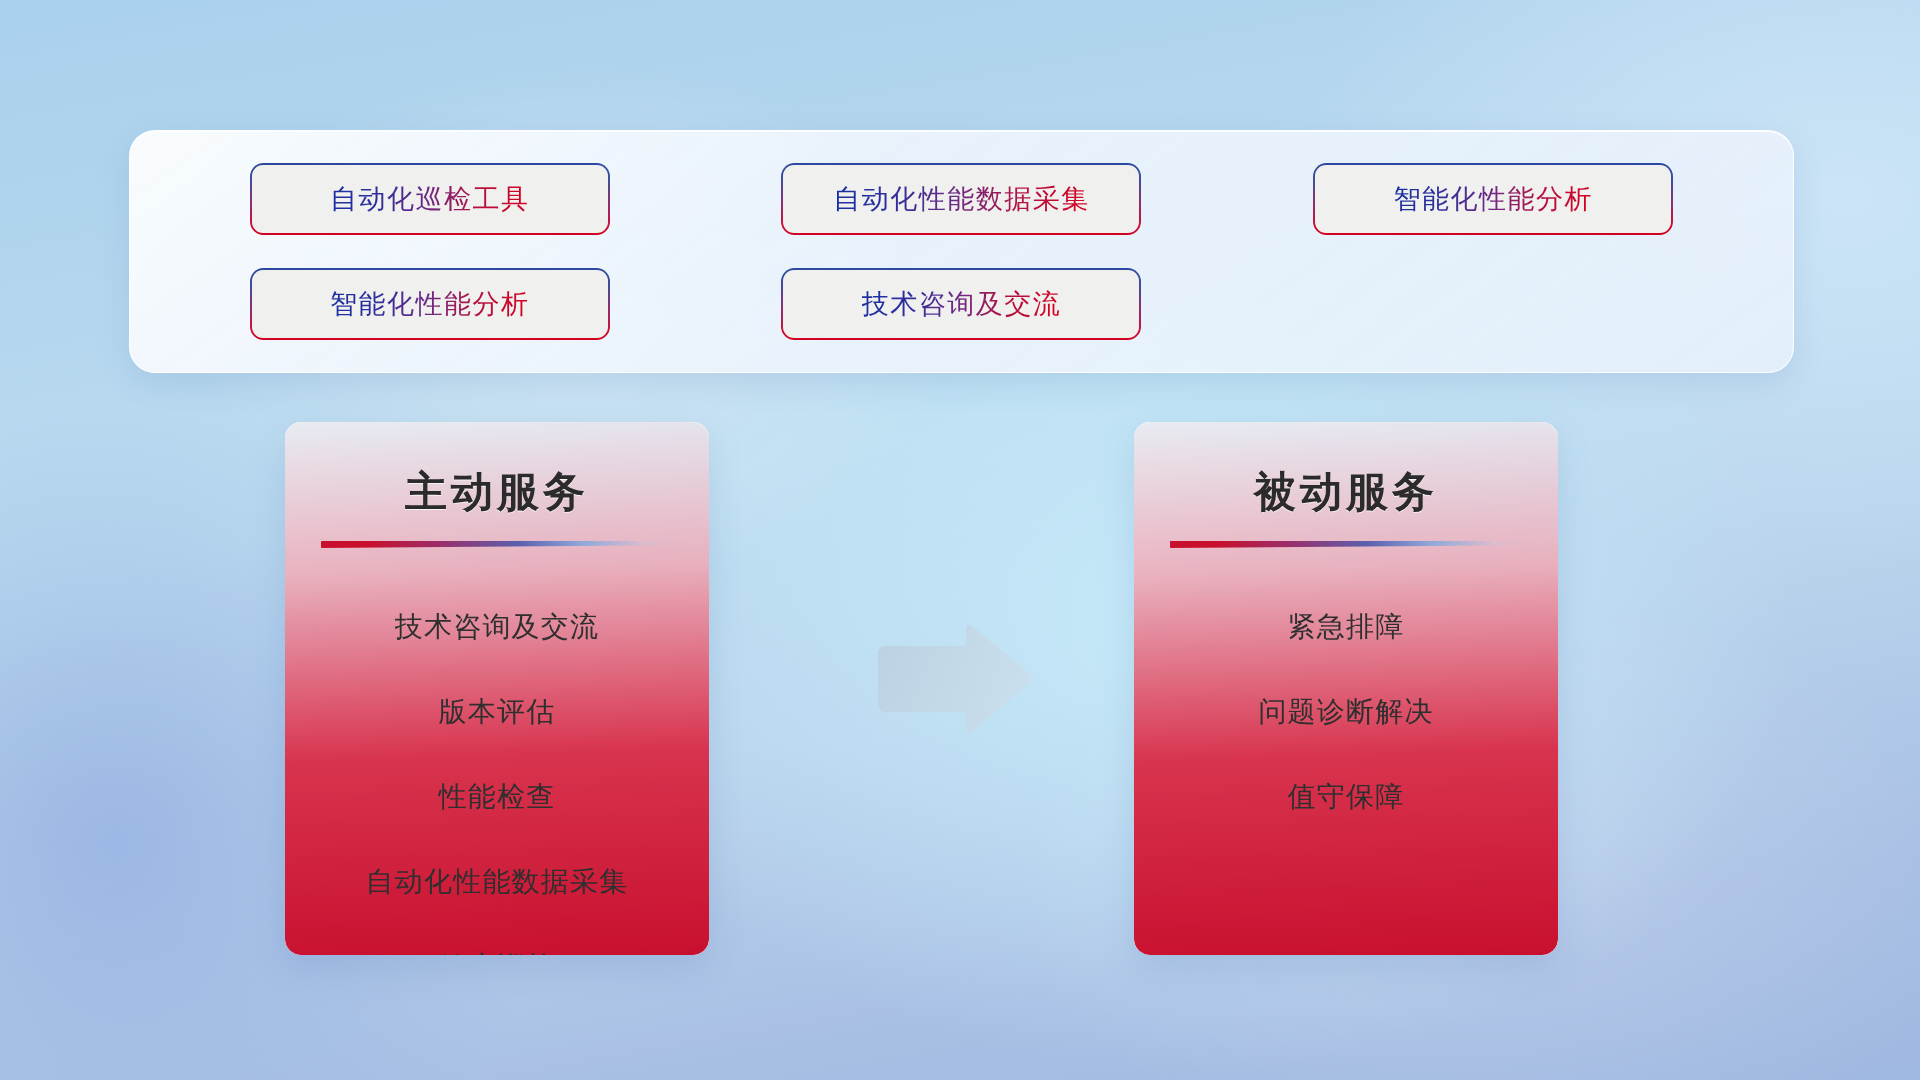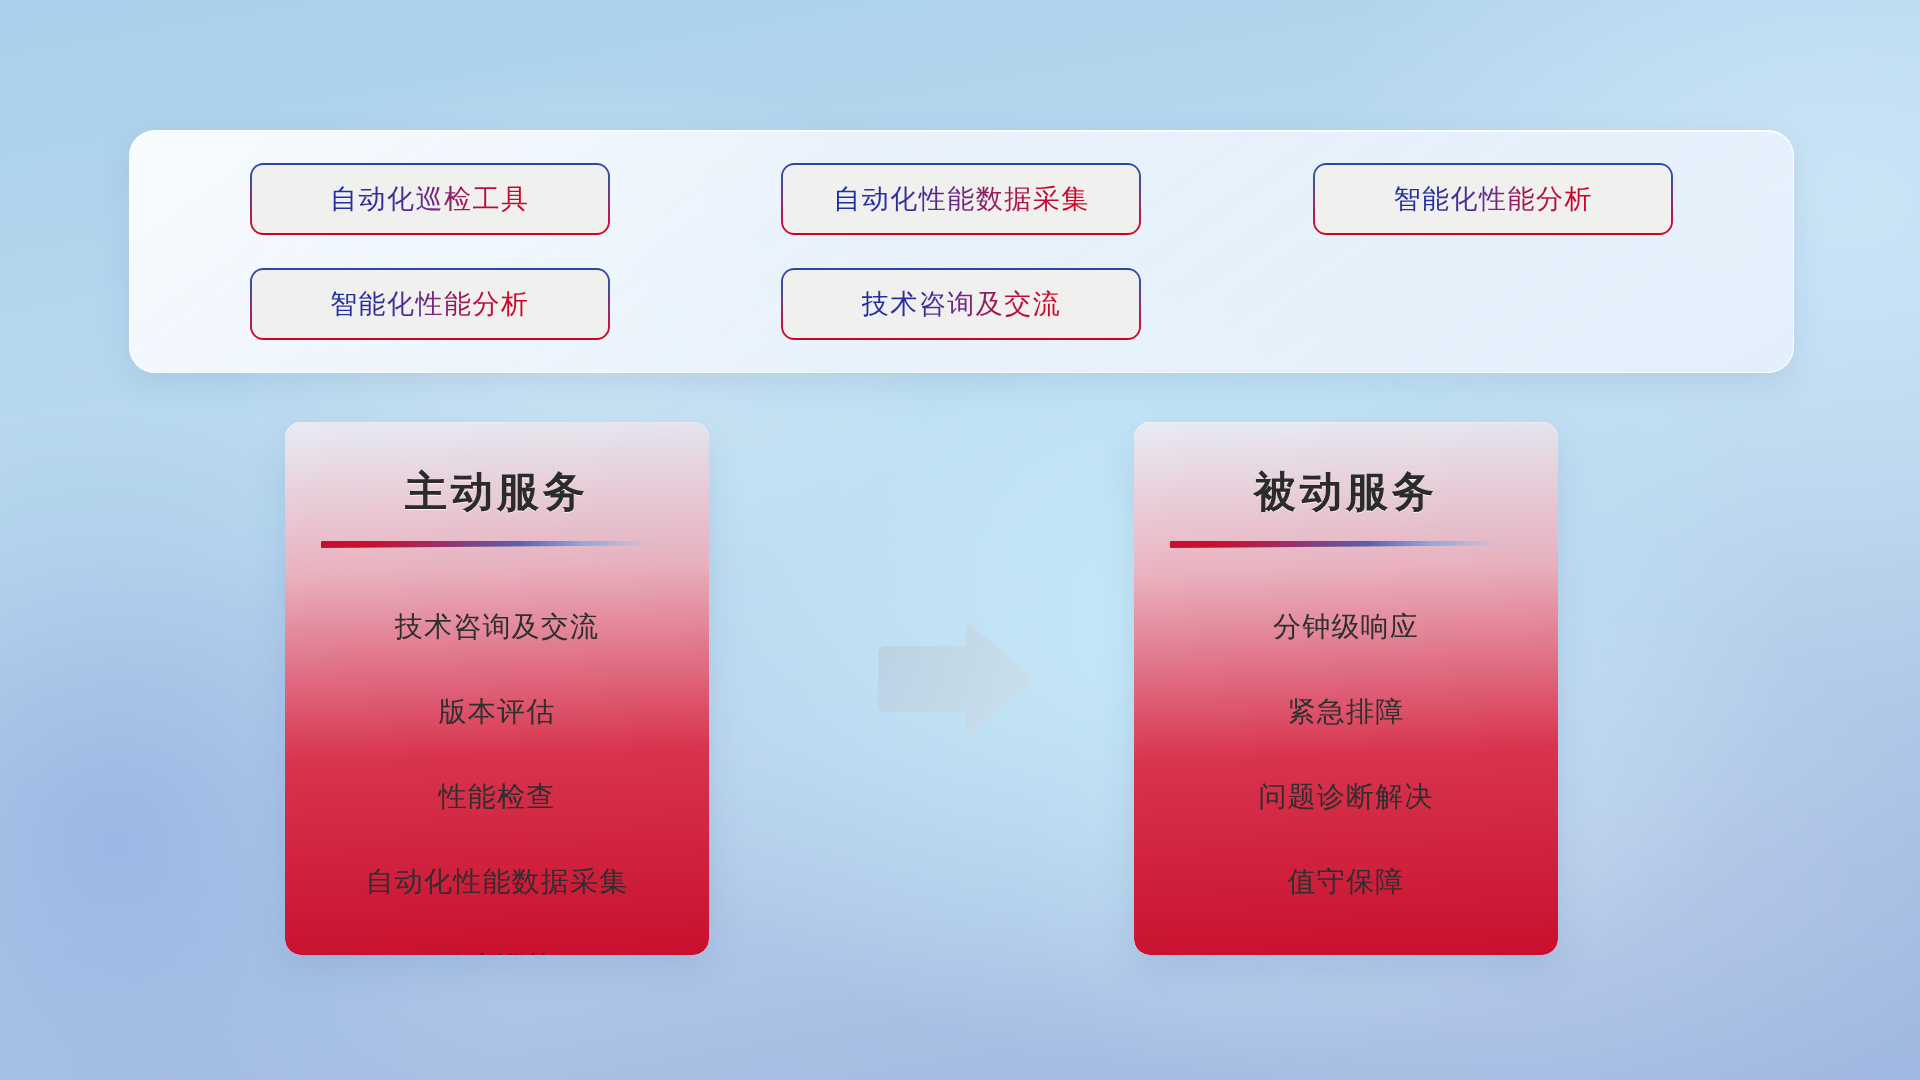--- a/index.html
+++ b/index.html
@@ -178,20 +178,19 @@
       </defs>
       <path d="M4 34 Q4 26 12 26 L92 26 L92 10 Q92 2 99 7 L154 52 Q160 58 154 64 L99 111 Q92 116 92 108 L92 92 L12 92 Q4 92 4 84 Z" fill="url(#arrGrad)"></path>
     </svg>
   </div>
 
   <div class="card" id="cardRight">
     <div class="card-edge"></div>
     <div class="card-title">被动服务</div>
     <div class="card-divider"></div>
     <div class="card-list">
-      <div class="card-item">分钟级响应</div>
       <div class="card-item">紧急排障</div>
       <div class="card-item">问题诊断解决</div>
       <div class="card-item">值守保障</div>
     </div>
   </div>
 
 </div>
 
 </body></html>

